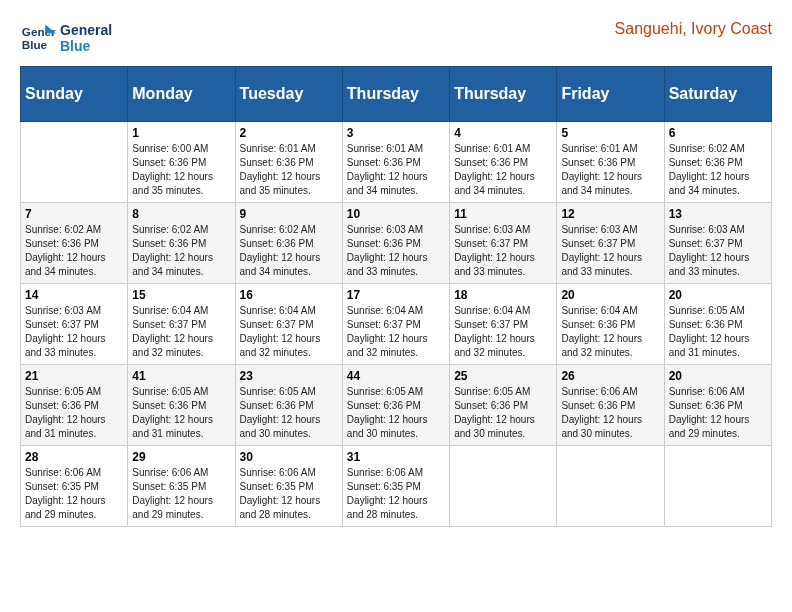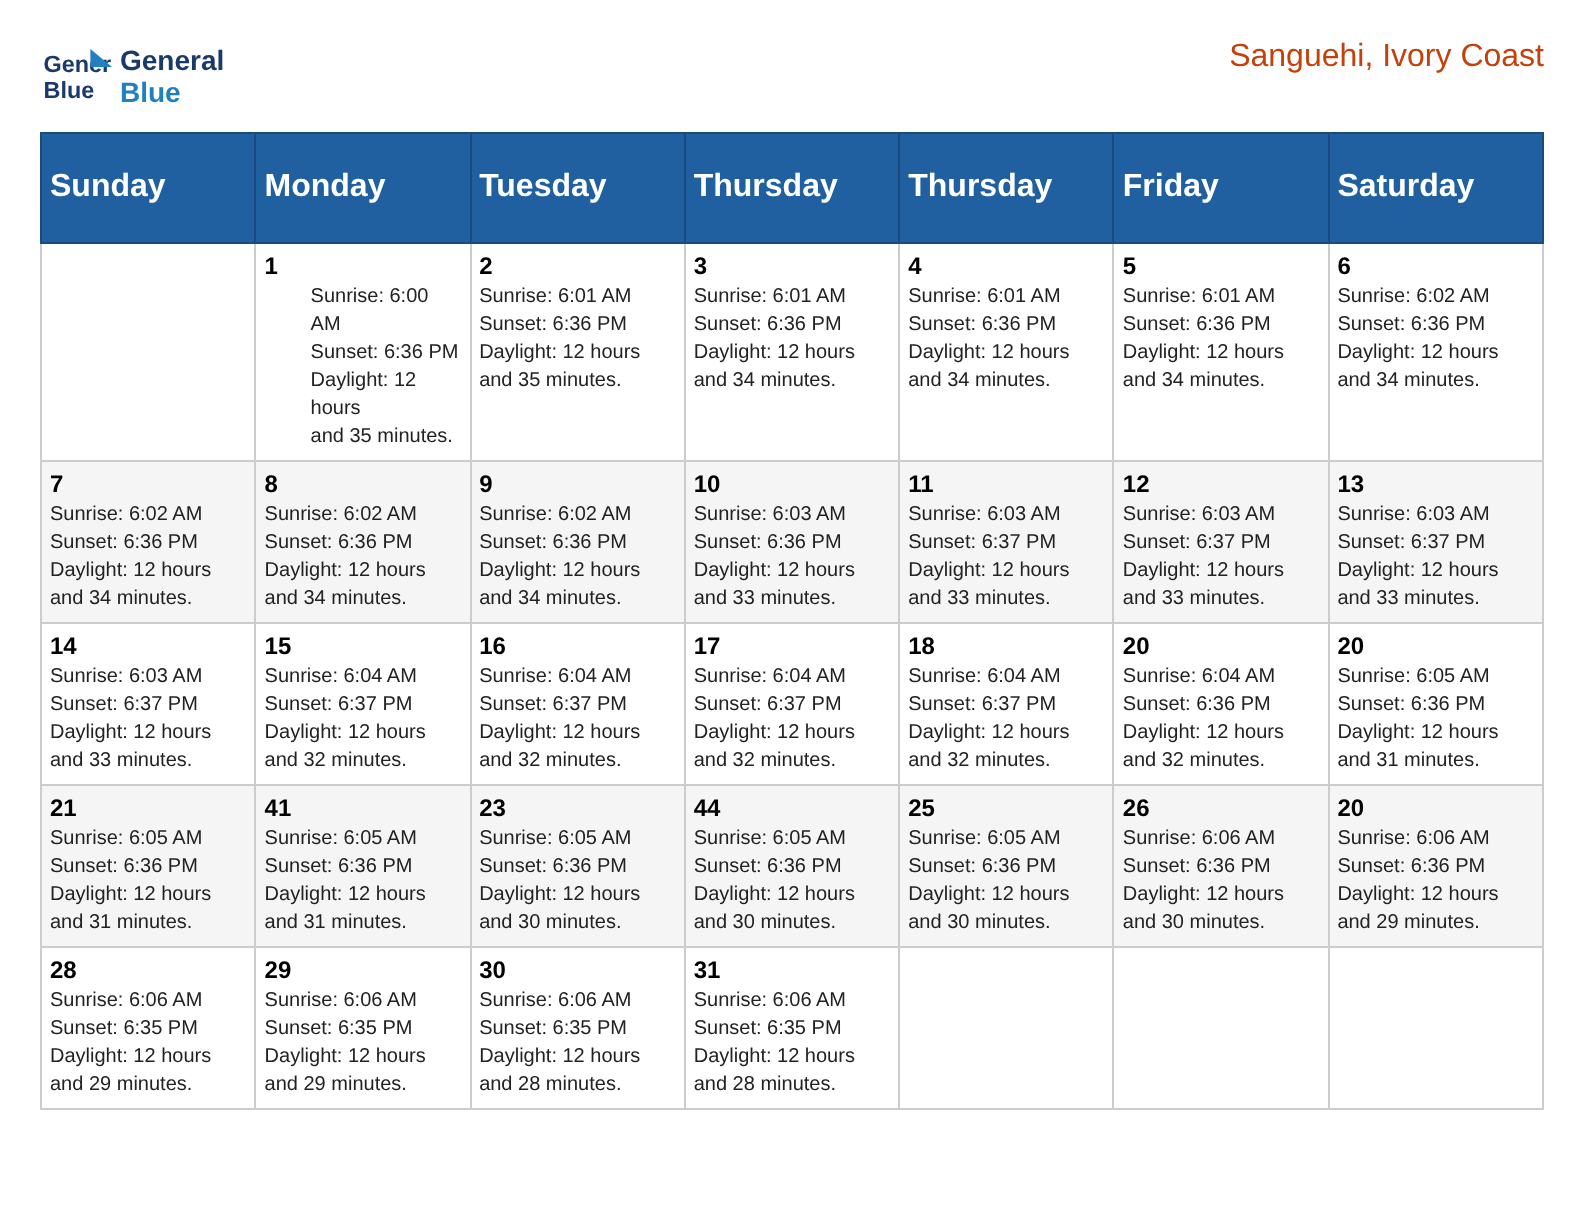--- a/index.html
+++ b/index.html
@@ -105,21 +105,21 @@
         <th>Thursday</th>
         <th>Friday</th>
         <th>Saturday</th>
       </tr>
   </thead>
   <tbody id="calendar-body">
   <tr>
         <td></td>
         <td>
           <span class="day-number">1</span>
-          <div class="day-info" style="white-space: pre-line; margin-left: 23px;">Sunrise: 6:00 AM
+          <div class="day-info" style="white-space: pre-line;">Sunrise: 6:00 AM
 Sunset: 6:36 PM
 Daylight: 12 hours
 and 35 minutes.</div>
         </td>
         <td>
           <span class="day-number">2</span>
           <div class="day-info" style="white-space: pre-line;">Sunrise: 6:01 AM
 Sunset: 6:36 PM
 Daylight: 12 hours
 and 35 minutes.</div>

